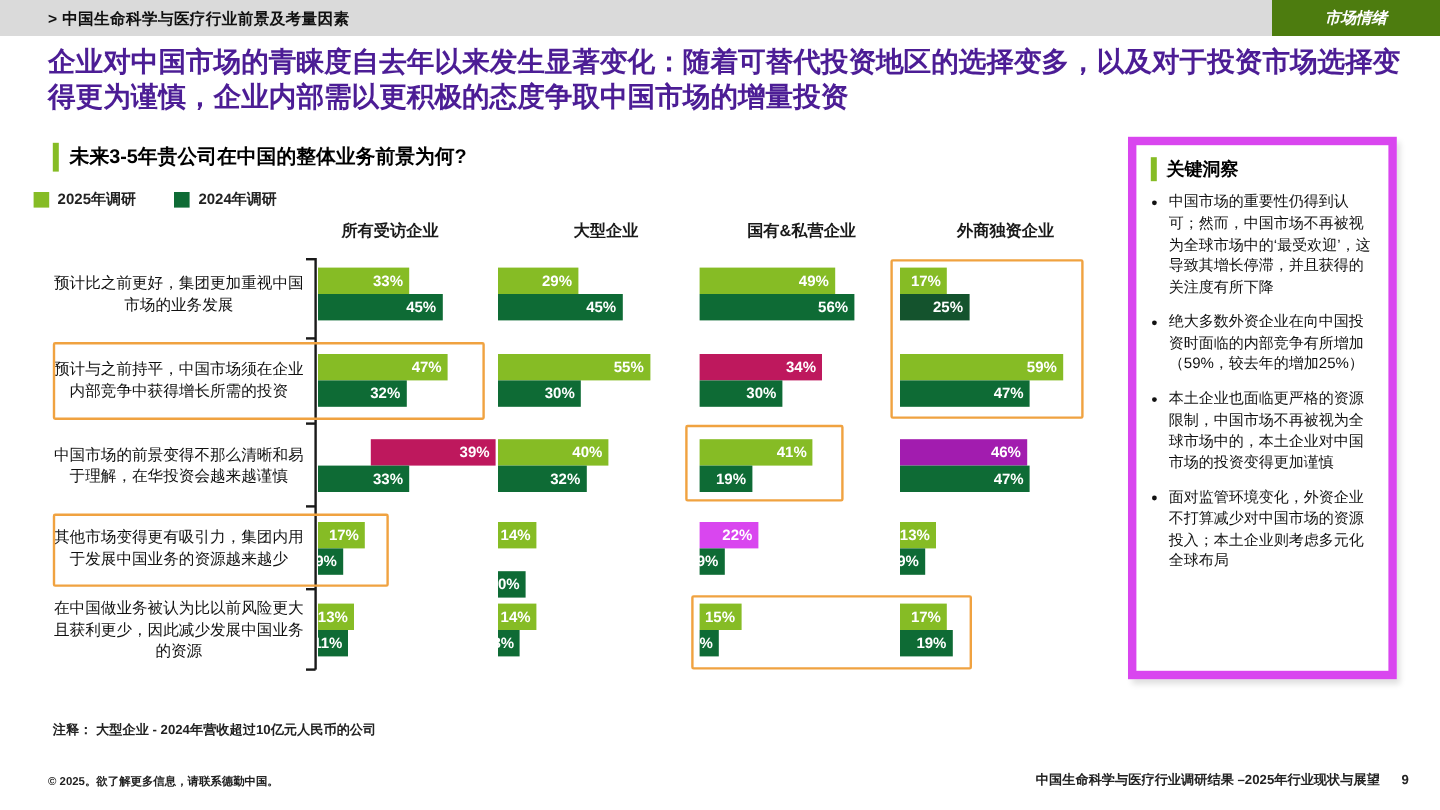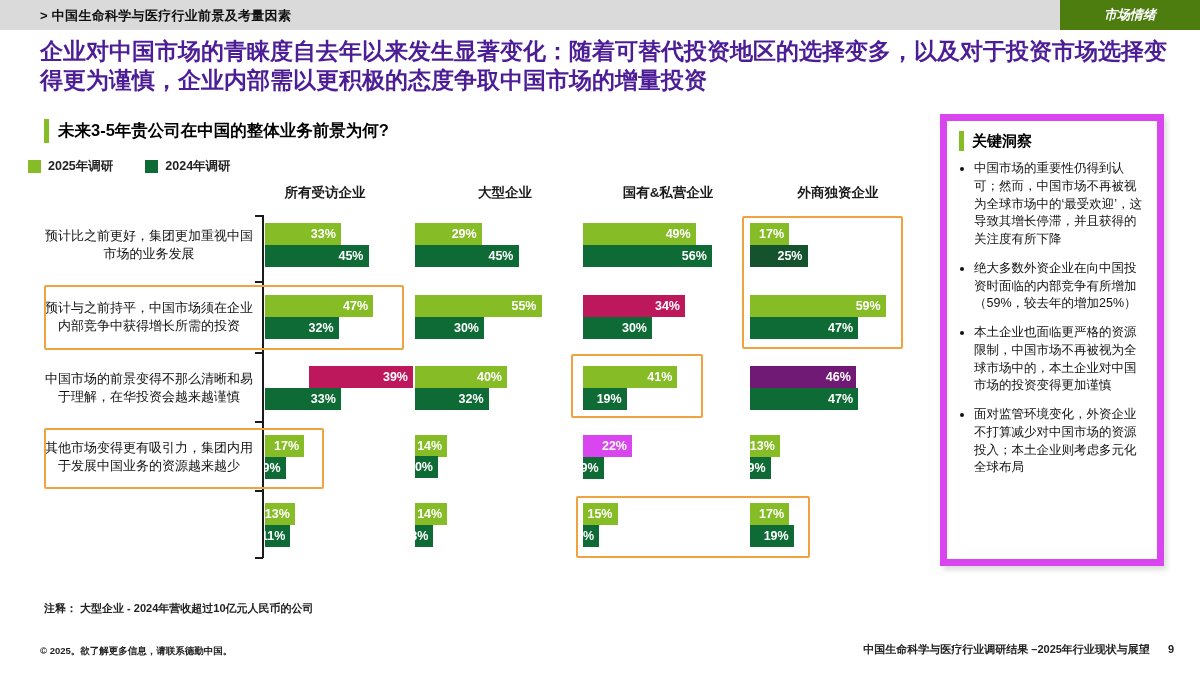--- a/index.html
+++ b/index.html
@@ -73,53 +73,54 @@
 
 <div id="chart-canvas">
     <div class="col-header" style="left: 240px; top: 184px;">所有受访企业</div>
     <div class="col-header" style="left: 420px; top: 184px;">大型企业</div>
     <div class="col-header" style="left: 583px; top: 184px;">国有&amp;私营企业</div>
     <div class="col-header" style="left: 753px; top: 184px;">外商独资企业</div>
     <div class="row-label" style="left: 44px; width: 210px; top: 284px; height: 66px;">预计与之前持平，中国市场须在企业内部竞争中获得增长所需的投资</div>
     <div class="row-label" style="left: 44px; width: 210px; top: 212px; height: 66px;">预计比之前更好，集团更加重视中国市场的业务发展</div>
     <div class="row-label" style="left: 44px; width: 210px; top: 424px; height: 66px;">其他市场变得更有吸引力，集团内用于发展中国业务的资源越来越少</div>
     <div class="row-label" style="left: 44px; width: 210px; top: 355px; height: 66px;">中国市场的前景变得不那么清晰和易于理解，在华投资会越来越谨慎</div>
+    <div class="row-label" style="left: 44px; width: 210px; top: 492px; height: 66px;">在中国做业务被认为比以前风险更大且获利更少，因此减少发展中国业务的资源</div>
     <div class="bar" style="left: 265px; top: 223px; width: 75.9px; background: rgb(134, 188, 37);">33%</div>
     <div class="bar" style="left: 265px; top: 295px; width: 108.1px; background: rgb(134, 188, 37);">47%</div>
     <div class="bar" style="left: 265px; top: 366px; width: 104px; background: #be185d; margin-left: 44px;">39%</div>
     <div class="bar" style="left: 265px; top: 435px; width: 39.1px; background: rgb(134, 188, 37);">17%</div>
     <div class="bar" style="left: 265px; top: 503px; width: 29.9px; background: rgb(134, 188, 37);">13%</div>
     <div class="bar" style="left: 265px; top: 245px; width: 103.5px; background: rgb(14, 107, 53);">45%</div>
     <div class="bar" style="left: 265px; top: 317px; width: 73.6px; background: rgb(14, 107, 53);">32%</div>
     <div class="bar" style="left: 265px; top: 388px; width: 75.9px; background: rgb(14, 107, 53);">33%</div>
     <div class="bar" style="left: 265px; top: 457px; width: 20.7px; background: rgb(14, 107, 53);">9%</div>
     <div class="bar" style="left: 265px; top: 525px; width: 25.3px; background: rgb(14, 107, 53);">11%</div>
     <div class="bar" style="left: 415px; top: 223px; width: 66.7px; background: rgb(134, 188, 37); padding-left: 16px;">29%</div>
     <div class="bar" style="left: 415px; top: 295px; width: 126.5px; background: rgb(134, 188, 37);">55%</div>
     <div class="bar" style="left: 415px; top: 366px; width: 92px; background: rgb(134, 188, 37);">40%</div>
     <div class="bar" style="left: 415px; top: 435px; width: 32.2px; background: rgb(134, 188, 37);">14%</div>
     <div class="bar" style="left: 415px; top: 503px; width: 32.2px; background: rgb(134, 188, 37);">14%</div>
     <div class="bar" style="left: 415px; top: 245px; width: 103.5px; background: rgb(14, 107, 53);">45%</div>
     <div class="bar" style="left: 415px; top: 317px; width: 69px; background: rgb(14, 107, 53);">30%</div>
     <div class="bar" style="left: 415px; top: 388px; width: 73.6px; background: rgb(14, 107, 53);">32%</div>
-    <div class="bar" style="left: 415px; top: 456px; width: 23px; background: rgb(14, 107, 53);">10%</div>
+    <div class="bar" style="left: 415px; top: 476px; width: 23px; background: rgb(14, 107, 53);">10%</div>
     <div class="bar" style="left: 415px; top: 525px; width: 18.4px; background: rgb(14, 107, 53);">8%</div>
     <div class="bar" style="left: 583px; top: 223px; width: 112.7px; background: rgb(134, 188, 37);">49%</div>
     <div class="bar" style="left: 583px; top: 295px; width: 102px; background: #be185d;">34%</div>
     <div class="bar" style="left: 583px; top: 366px; width: 94.3px; background: rgb(134, 188, 37);">41%</div>
     <div class="bar" style="left: 583px; top: 435px; width: 49px; background: #d946ef;">22%</div>
     <div class="bar" style="left: 583px; top: 503px; width: 34.5px; background: rgb(134, 188, 37);">15%</div>
     <div class="bar" style="left: 583px; top: 245px; width: 128.8px; background: rgb(14, 107, 53);">56%</div>
     <div class="bar" style="left: 583px; top: 317px; width: 69px; background: rgb(14, 107, 53);">30%</div>
     <div class="bar" style="left: 583px; top: 388px; width: 43.7px; background: rgb(14, 107, 53);">19%</div>
     <div class="bar" style="left: 583px; top: 457px; width: 20.7px; background: rgb(14, 107, 53);">9%</div>
     <div class="bar" style="left: 583px; top: 525px; width: 16.1px; background: rgb(14, 107, 53);">7%</div>
     <div class="bar" style="left: 750px; top: 223px; width: 39.1px; background: rgb(134, 188, 37);">17%</div>
     <div class="bar" style="left: 750px; top: 295px; width: 135.7px; background: rgb(134, 188, 37);">59%</div>
-    <div class="bar" style="left: 750px; top: 366px; width: 105.8px; background: #701a75;">46%</div>
+    <div class="bar" style="left: 750px; top: 366px; width: 105.8px; background: #a21caf;">46%</div>
     <div class="bar" style="left: 750px; top: 435px; width: 29.9px; background: rgb(134, 188, 37);">13%</div>
     <div class="bar" style="left: 750px; top: 503px; width: 39.1px; background: rgb(134, 188, 37);">17%</div>
     <div class="bar" style="left: 750px; top: 245px; width: 57.5px; background: #14532d;">25%</div>
     <div class="bar" style="left: 750px; top: 317px; width: 108.1px; background: rgb(14, 107, 53);">47%</div>
     <div class="bar" style="left: 750px; top: 388px; width: 108.1px; background: rgb(14, 107, 53);">47%</div>
     <div class="bar" style="left: 750px; top: 457px; width: 20.7px; background: rgb(14, 107, 53);">9%</div>
     <div class="bar" style="left: 750px; top: 525px; width: 43.7px; background: rgb(14, 107, 53);">19%</div>
     <div class="axis-line" style="left: 262px; top: 215px; width: 1.5px; height: 343px;"></div>
     <div class="axis-line" style="left: 255px; top: 215px; width: 8px; height: 1.5px;"></div>
     <div class="axis-line" style="left: 255px; top: 281px; width: 8px; height: 1.5px;"></div>

